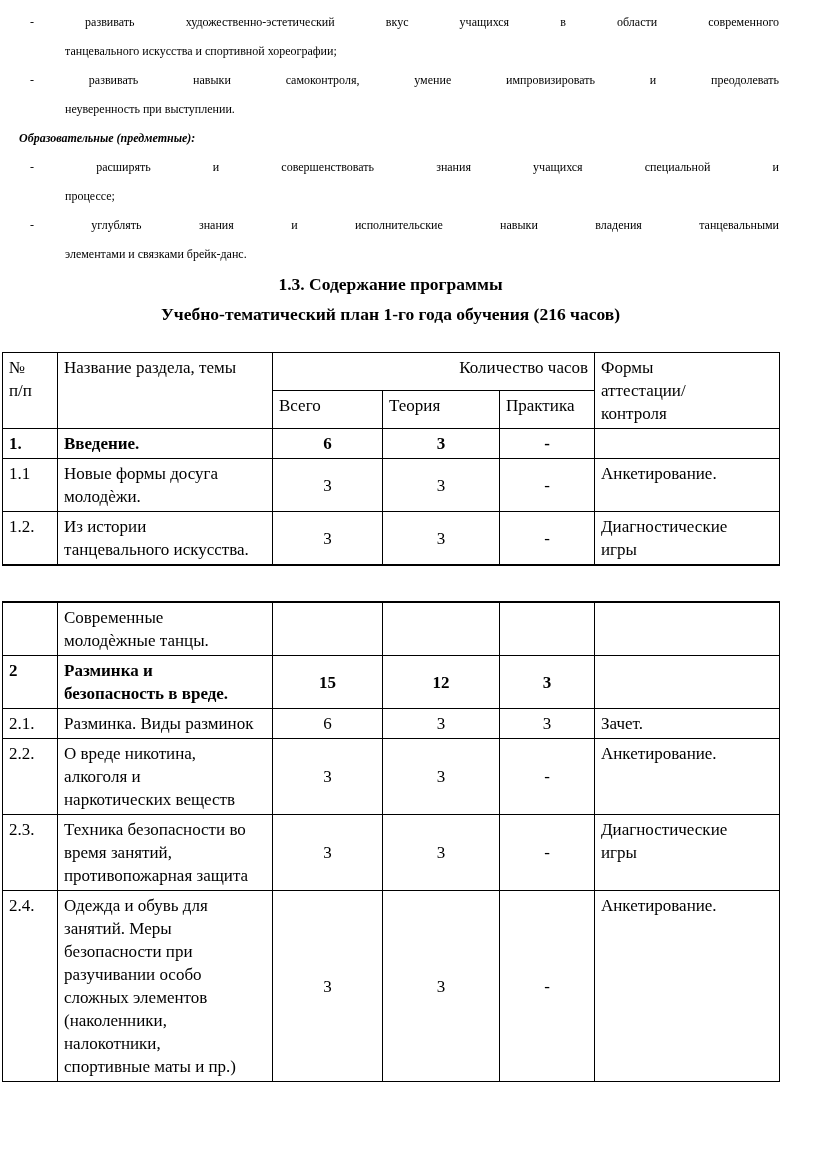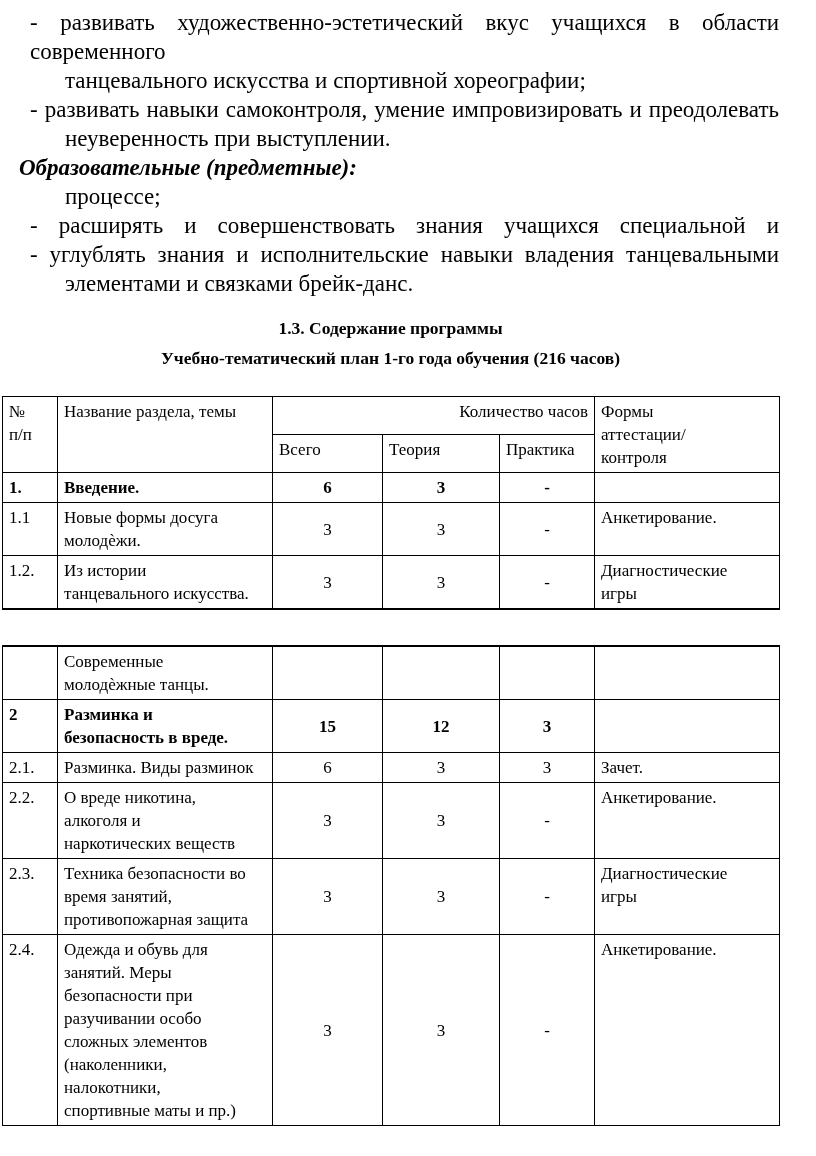--- a/index.html
+++ b/index.html
@@ -15,21 +15,21 @@
     overflow: hidden;
   }
   .page {
     box-sizing: border-box;
     width: 816px;
     height: 1156px;
     padding: 8px 37px 0 2px;
   }
   
   .intro-line {
-    font-size: 23px;
+    font-size: 12px;
     line-height: 29px;
     white-space: normal;
   }
   .dash-justify {
     text-align: justify;
     text-align-last: justify;
   }
   .ml-dash { margin-left: 28px; }
   .ml-cont { margin-left: 63px; }
   .lead {
@@ -38,21 +38,21 @@
     margin-left: 17px;
   }
   
   .h-section, .h-subtitle {
     font-size: 17.5px;
     font-weight: bold;
     text-align: center;
     line-height: 30px;
     margin: 0;
   }
-  .h-section { margin-top: 15px; }
+  .h-section { }
   
   table.tbl {
     border-collapse: collapse;
     table-layout: fixed;
     width: 777px;
   }
   .tbl1 { margin-top: 23px; border-bottom: 2px solid #000; }
   .tbl2 { margin-top: 35px; border-top: 2px solid #000; }
   .tbl th, .tbl td {
     border: 1px solid #000000;
@@ -77,22 +77,22 @@
 <body>
 
 <div class="page">
 
   <div id="intro">
       <div class="intro-line dash-justify ml-dash">- развивать художественно-эстетический вкус учащихся в области  современного</div>
       <div class="intro-line ml-cont">танцевального искусства и спортивной хореографии;</div>
       <div class="intro-line dash-justify ml-dash">- развивать навыки самоконтроля, умение импровизировать  и преодолевать</div>
       <div class="intro-line ml-cont">неуверенность при выступлении.</div>
       <div class="intro-line lead">Образовательные (предметные):</div>
+      <div class="intro-line dash-justify ml-dash">- расширять и совершенствовать знания учащихся специальной и</div>
       <div class="intro-line ml-cont">процессе;</div>
-      <div class="intro-line dash-justify ml-dash">- расширять и совершенствовать знания учащихся специальной и</div>
       <div class="intro-line dash-justify ml-dash">- углублять знания и исполнительские навыки владения танцевальными</div>
       <div class="intro-line ml-cont">элементами и связками брейк-данс.</div>
     </div>
 
   <div class="h-section">1.3. Содержание программы</div>
   <div class="h-subtitle">Учебно-тематический план 1-го года обучения (216 часов)</div>
 
   <table class="tbl tbl1">
     <colgroup>
       <col style="width:55px">

